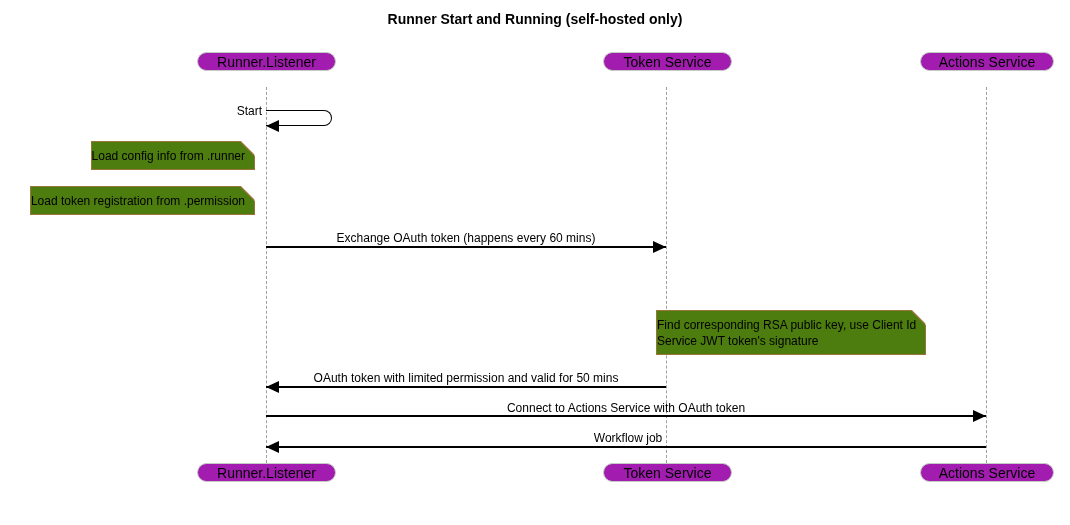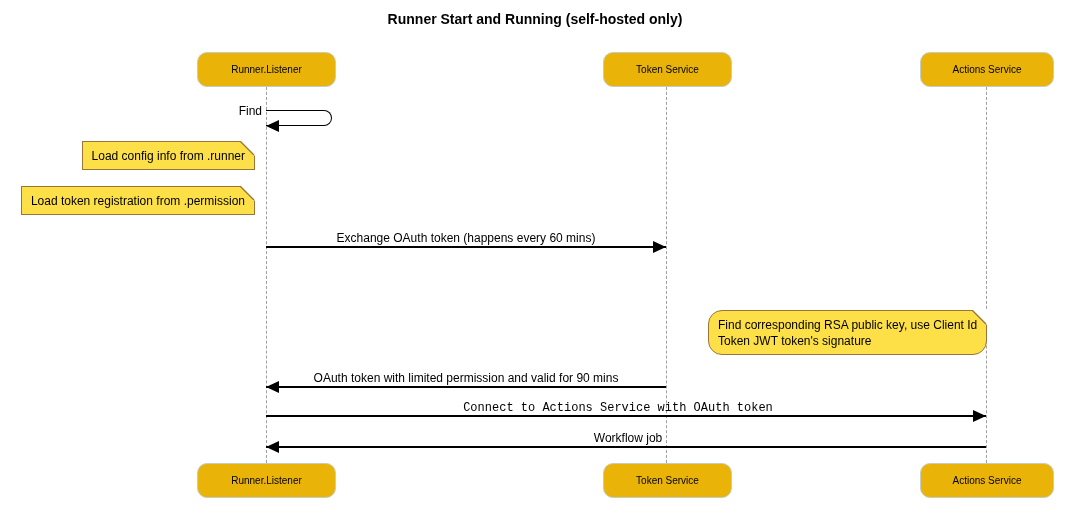--- a/index.html
+++ b/index.html
@@ -5,24 +5,24 @@
   html,body{margin:0;padding:0;background:#ffffff;}
   .canvas{
     position:relative;width:1070px;height:525px;background:#ffffff;
     font-family:"Liberation Sans", sans-serif;color:#000;overflow:hidden;
   }
   .title{
     position:absolute;top:11px;left:0;width:100%;text-align:center;
     font-size:14px;font-weight:bold;
   }
   .participant{
-    position:absolute;height:35px;border-radius:10px;
-    background:#eab308;border:1px solid #c3cdc3;box-sizing:border-box;
+    position:absolute;height:19px;border-radius:10px;
+    background:#a21caf;border:1px solid #c3cdc3;box-sizing:border-box;
     display:flex;align-items:center;justify-content:center;
-    font-size:10px;
+    font-size:14px;
   }
   .lifeline{
     position:absolute;width:0;border-left:1.5px dashed #9e9e9e;
   }
   .msg-label{
     position:absolute;font-size:12px;height:15px;line-height:15px;
     text-align:center;white-space:nowrap;
   }
   .msg-line{
     position:absolute;height:0;border-top:2px solid #000;
@@ -40,23 +40,23 @@
   .self-loop{
     position:absolute;left:266px;top:110px;width:66px;height:16px;
     border-top:1.5px solid #000;border-right:1.5px solid #000;border-bottom:1.5px solid #000;
     border-radius:0 9px 9px 0;box-sizing:border-box;
   }
   .self-label{
     position:absolute;left:150px;top:104px;width:112px;text-align:right;
     font-size:12px;height:15px;line-height:15px;white-space:nowrap;
   }
   .note{
-    position:absolute;background:#fde047;border:1px solid #9a7539;
+    position:absolute;background:#4d7c0f;border:1px solid #9a7539;
     box-sizing:border-box;font-size:12px;line-height:16px;
-    padding:6px 9px 5px 9px;white-space:nowrap;
+    padding:6px 9px 5px 0;white-space:nowrap;
   }
   .note .fold{position:absolute;top:-1px;right:-1px;}
 </style>
 </head>
 <body>
 
 <div class="canvas">
 
   <div class="title">Runner Start and Running (self-hosted only)</div>
 
@@ -67,21 +67,21 @@
   <div class="participant" style="left:197px;top:52px;width:139px;">
     <span>Runner.Listener</span>
   </div>
   <div class="participant" style="left:603px;top:52px;width:129px;">
     <span>Token Service</span>
   </div>
   <div class="participant" style="left:920px;top:52px;width:134px;">
     <span>Actions Service</span>
   </div>
 
-  <div class="self-label">Find</div>
+  <div class="self-label">Start</div>
   <div class="self-loop"></div>
   <div class="arrow-left" style="left:266px;top:120px;"></div>
 
   <div class="note" style="right:815px;top:141px;">
     <span>Load config info from .runner</span>
     <svg class="fold" width="15" height="15" viewBox="0 0 15 15">
       <path d="M0,0 L15,0 L15,15 Z" fill="#ffffff"></path>
       <path d="M0,0 L14,14" stroke="#9a7539" stroke-width="1.3" fill="none"></path>
     </svg>
   </div>
@@ -92,34 +92,34 @@
       <path d="M0,0 L15,0 L15,15 Z" fill="#ffffff"></path>
       <path d="M0,0 L14,14" stroke="#9a7539" stroke-width="1.3" fill="none"></path>
     </svg>
   </div>
 
   <div class="msg-label" style="left:266px;top:231px;width:400px;">Exchange OAuth token (happens every 60 mins)</div>
   <div class="msg-line" style="left:266px;top:246px;width:400px;"></div>
   <div class="arrow-right" style="left:653px;top:241px;"></div>
 
 
-  <div class="note" style="left:708px;top:310px;border-radius:14px;">
+  <div class="note" style="left:656px;top:310px;">
     <div>Find corresponding RSA public key, use Client Id</div>
-    <div>Token JWT token's signature</div>
+    <div>Service JWT token's signature</div>
     <svg class="fold" width="15" height="15" viewBox="0 0 15 15">
       <path d="M0,0 L15,0 L15,15 Z" fill="#ffffff"></path>
       <path d="M0,0 L14,14" stroke="#9a7539" stroke-width="1.3" fill="none"></path>
     </svg>
   </div>
 
-  <div class="msg-label" style="left:266px;top:371px;width:400px;">OAuth token with limited permission and valid for 90 mins</div>
+  <div class="msg-label" style="left:266px;top:371px;width:400px;">OAuth token with limited permission and valid for 50 mins</div>
   <div class="msg-line" style="left:266px;top:386px;width:400px;"></div>
   <div class="arrow-left" style="left:266px;top:381px;"></div>
 
-  <div class="msg-label" style="left:258px;top:401px;width:720px;font-family:Liberation Mono, monospace;">Connect to Actions Service with OAuth token</div>
+  <div class="msg-label" style="left:266px;top:401px;width:720px;">Connect to Actions Service with OAuth token</div>
   <div class="msg-line" style="left:266px;top:415px;width:720px;"></div>
   <div class="arrow-right" style="left:973px;top:410px;"></div>
 
   <div class="msg-label" style="left:268px;top:431px;width:720px;">Workflow job</div>
   <div class="msg-line" style="left:266px;top:446px;width:720px;"></div>
   <div class="arrow-left" style="left:266px;top:441px;"></div>
 
   <div class="participant" style="left:197px;top:463px;width:139px;">
     <span>Runner.Listener</span>
   </div>

